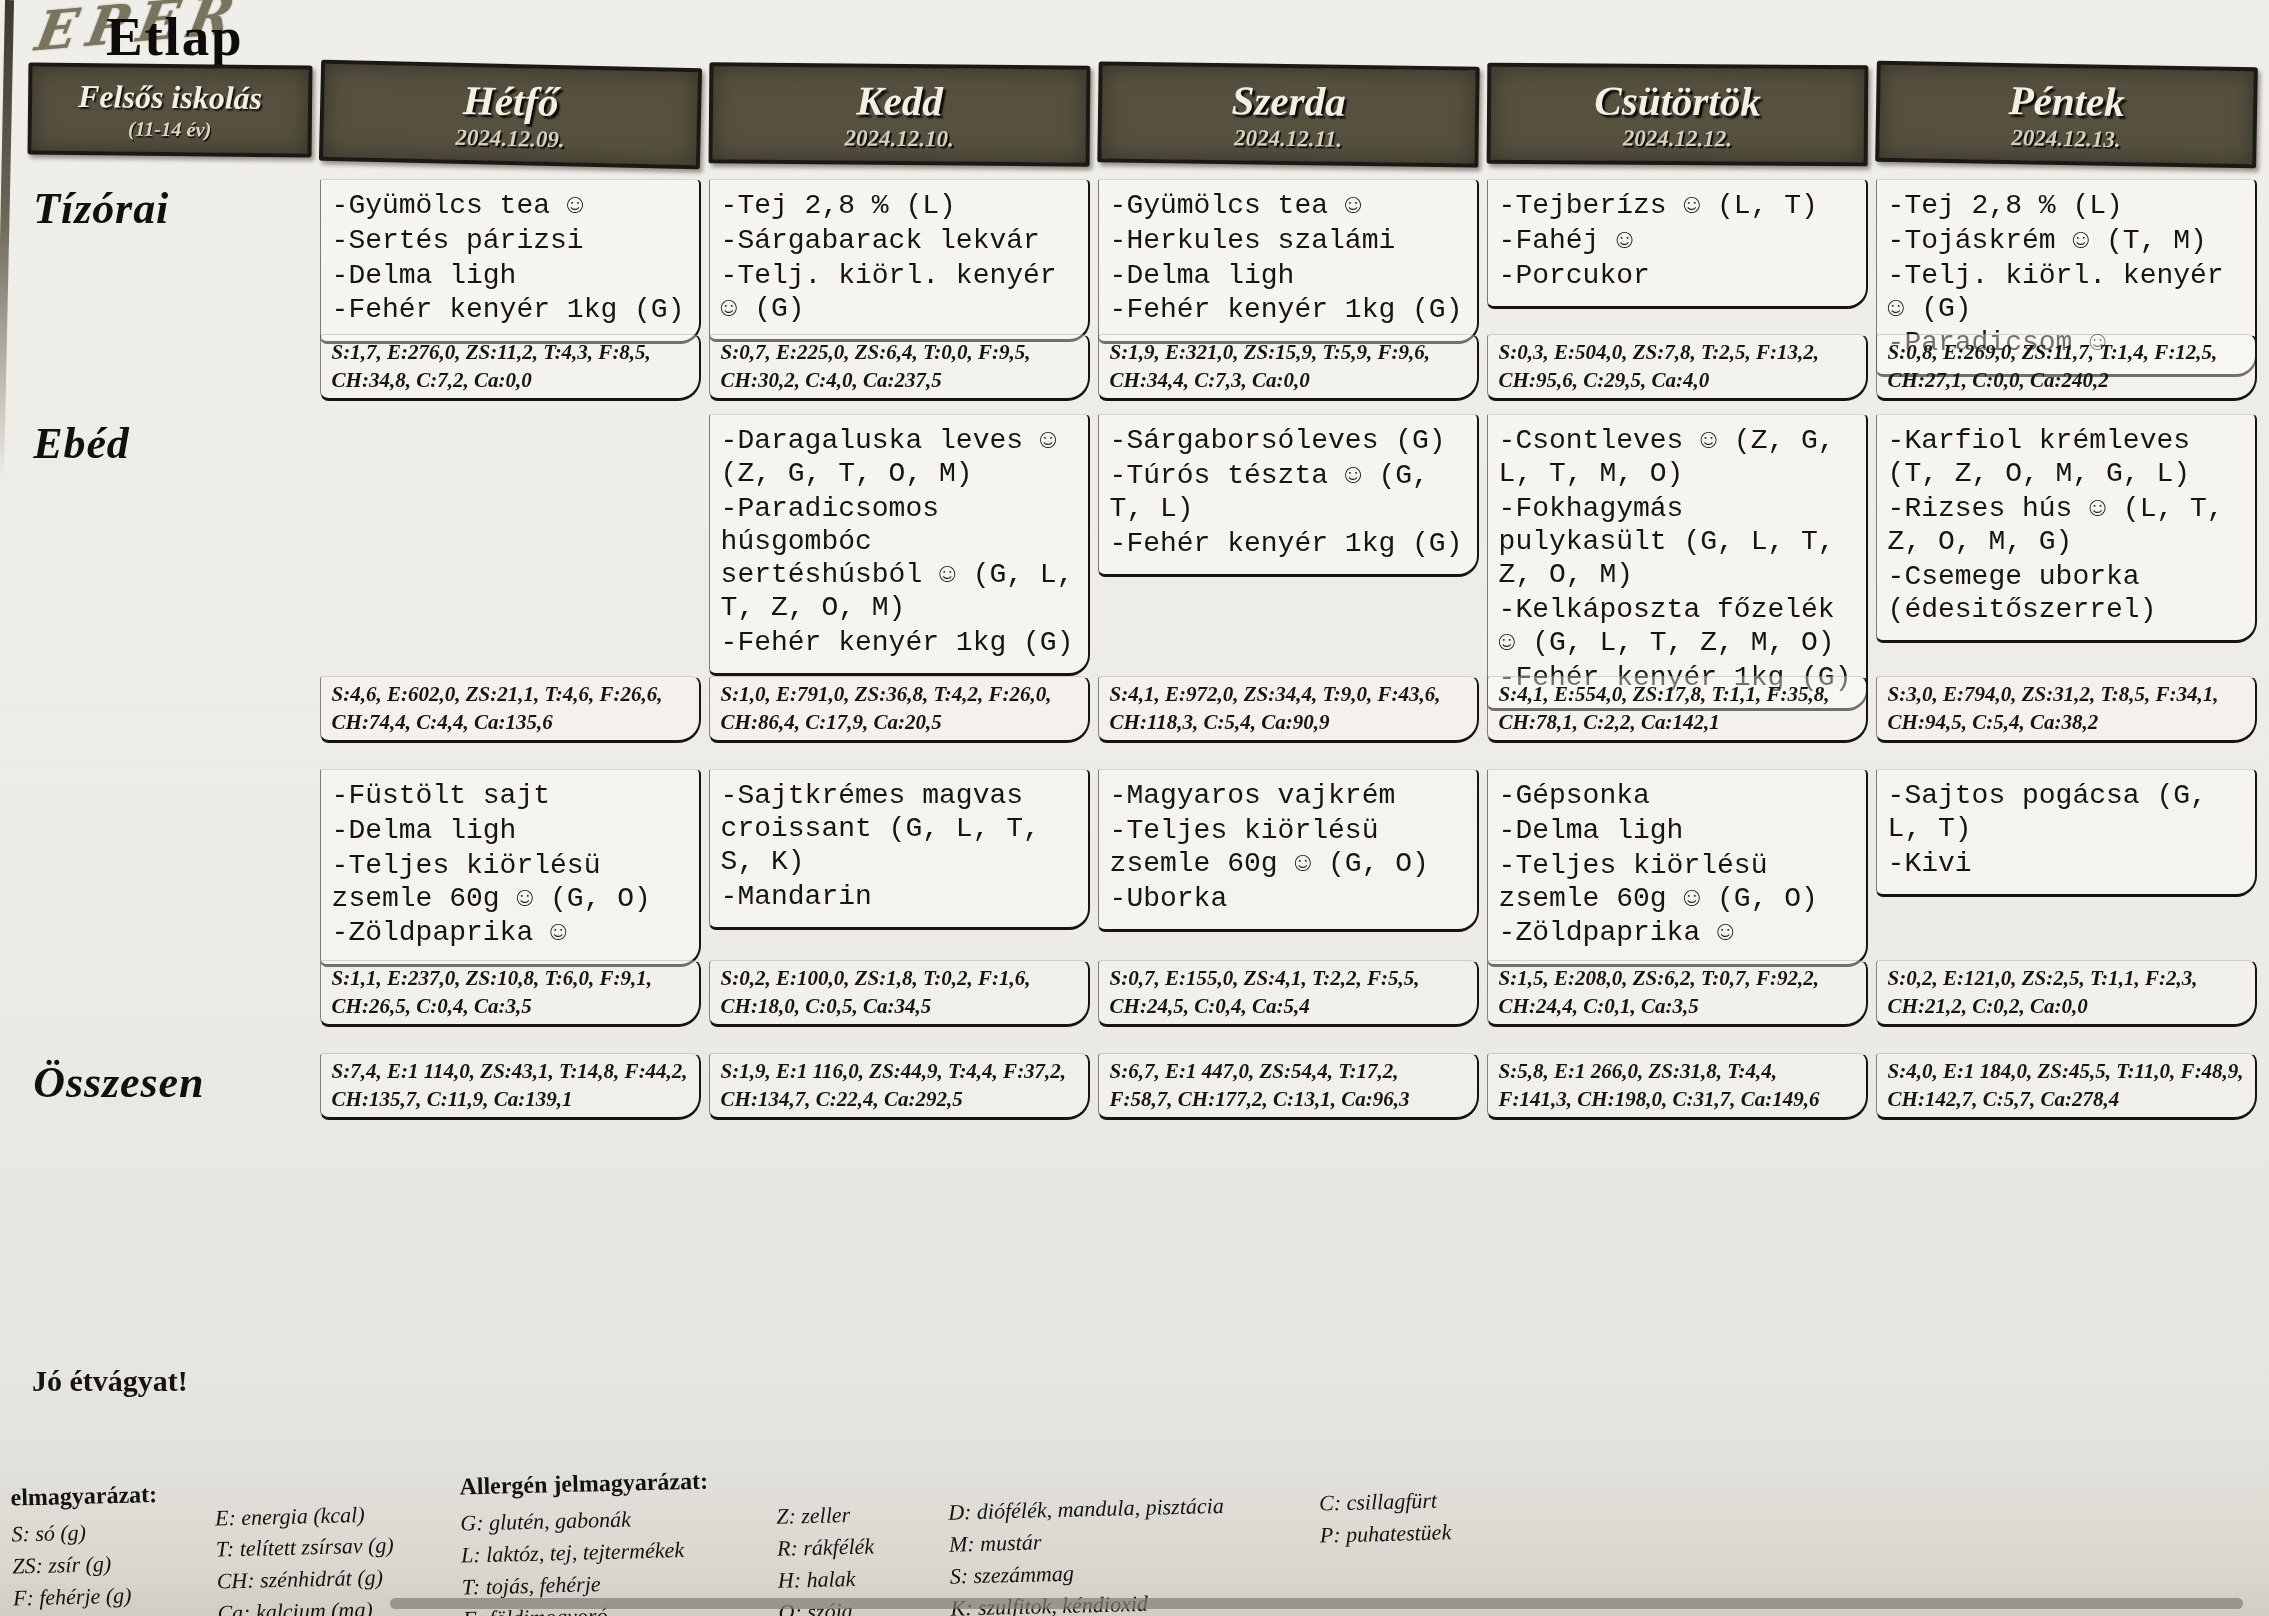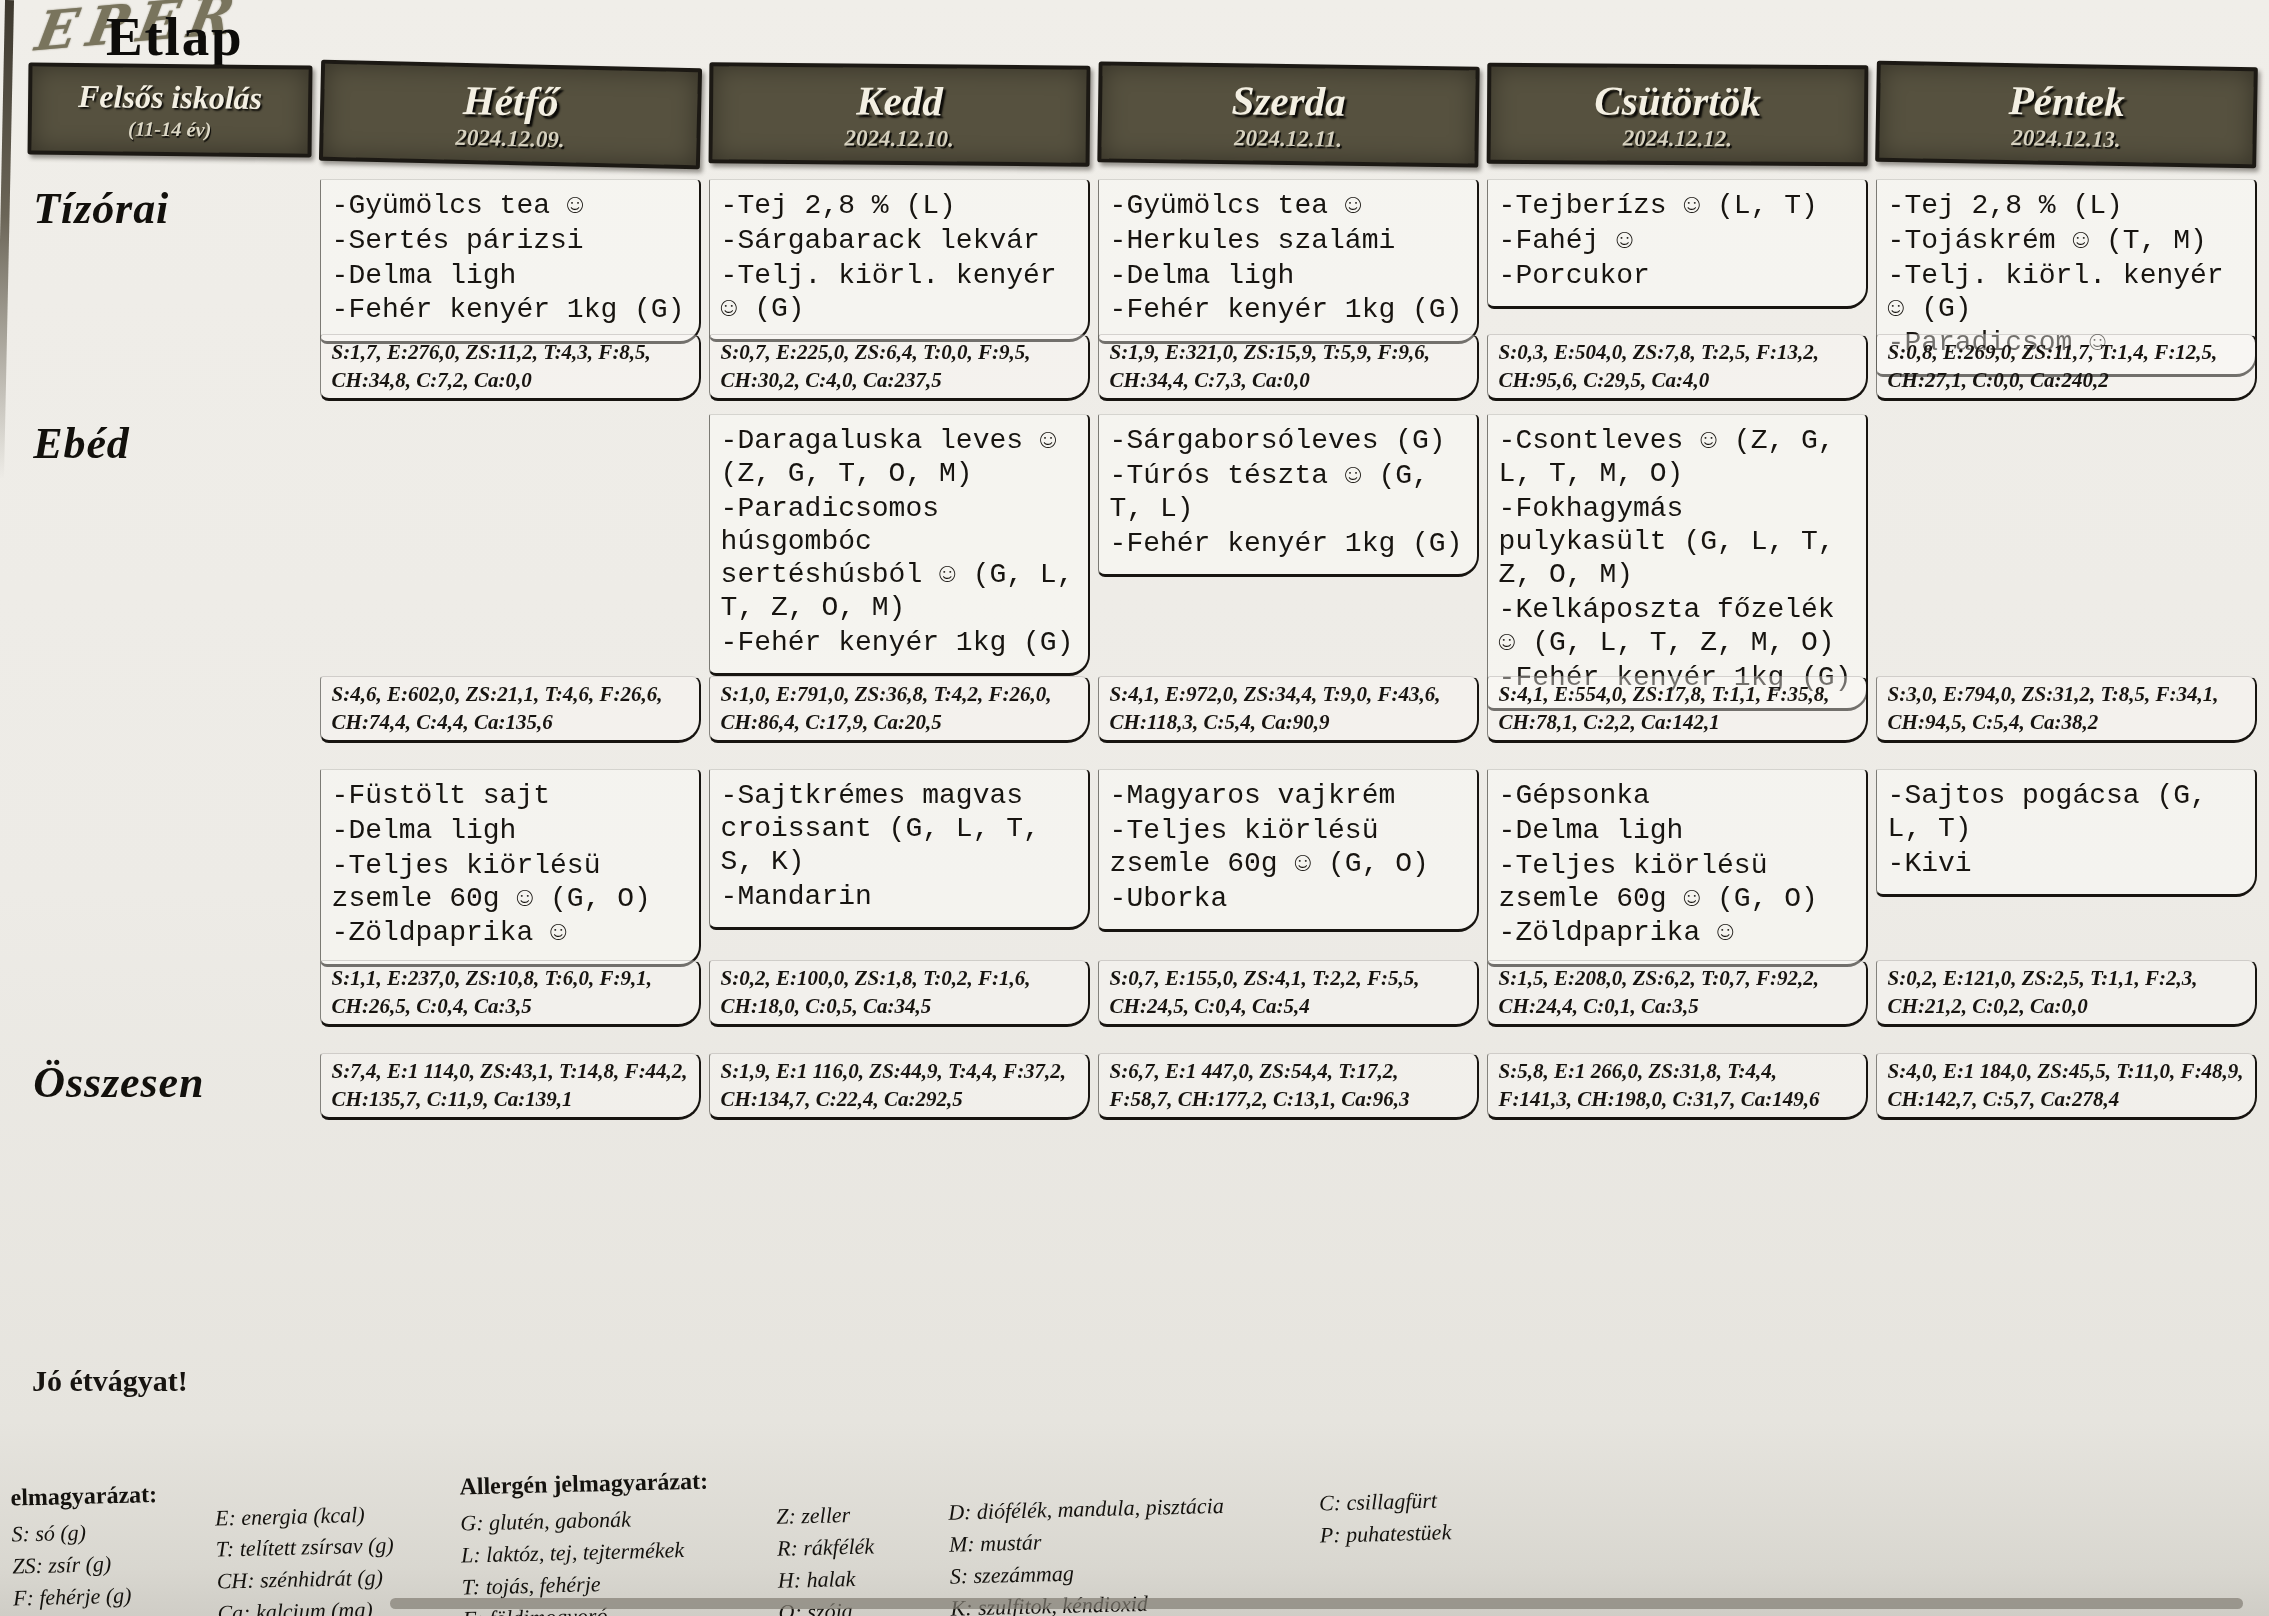--- a/index.html
+++ b/index.html
@@ -145,20 +145,25 @@
         <div class="mi">-Sárgaborsóleves  (G)</div>
         <div class="mi">-Túrós tészta ☺ (G, T, L)</div>
         <div class="mi">-Fehér kenyér 1kg (G)</div>
       </div>
     <div class="menu-cell" style="grid-area:4/5">
         <div class="mi">-Csontleves ☺ (Z, G, L, T, M, O)</div>
         <div class="mi">-Fokhagymás pulykasült (G, L, T, Z, O, M)</div>
         <div class="mi">-Kelkáposzta főzelék ☺ (G, L, T, Z, M, O)</div>
         <div class="mi">-Fehér kenyér 1kg (G)</div>
       </div>
+    <div class="menu-cell" style="grid-area:4/6">
+        <div class="mi">-Karfiol krémleves (T, Z, O, M, G, L)</div>
+        <div class="mi">-Rizses hús ☺ (L, T, Z, O, M, G)</div>
+        <div class="mi">-Csemege uborka (édesitőszerrel)</div>
+      </div>
     <div class="nutri" style="grid-area:5/2">S:4,6, E:602,0, ZS:21,1, T:4,6, F:26,6, CH:74,4, C:4,4, Ca:135,6</div>
     <div class="nutri" style="grid-area:5/3">S:1,0, E:791,0, ZS:36,8, T:4,2, F:26,0, CH:86,4, C:17,9, Ca:20,5</div>
     <div class="nutri" style="grid-area:5/4">S:4,1, E:972,0, ZS:34,4, T:9,0, F:43,6, CH:118,3, C:5,4, Ca:90,9</div>
     <div class="nutri" style="grid-area:5/5">S:4,1, E:554,0, ZS:17,8, T:1,1, F:35,8, CH:78,1, C:2,2, Ca:142,1</div>
     <div class="nutri" style="grid-area:5/6">S:3,0, E:794,0, ZS:31,2, T:8,5, F:34,1, CH:94,5, C:5,4, Ca:38,2</div>
 
     <div class="menu-cell" style="grid-area:6/2">
         <div class="mi">-Füstölt sajt</div>
         <div class="mi">-Delma ligh</div>
         <div class="mi">-Teljes kiörlésü zsemle 60g ☺ (G, O)</div>

